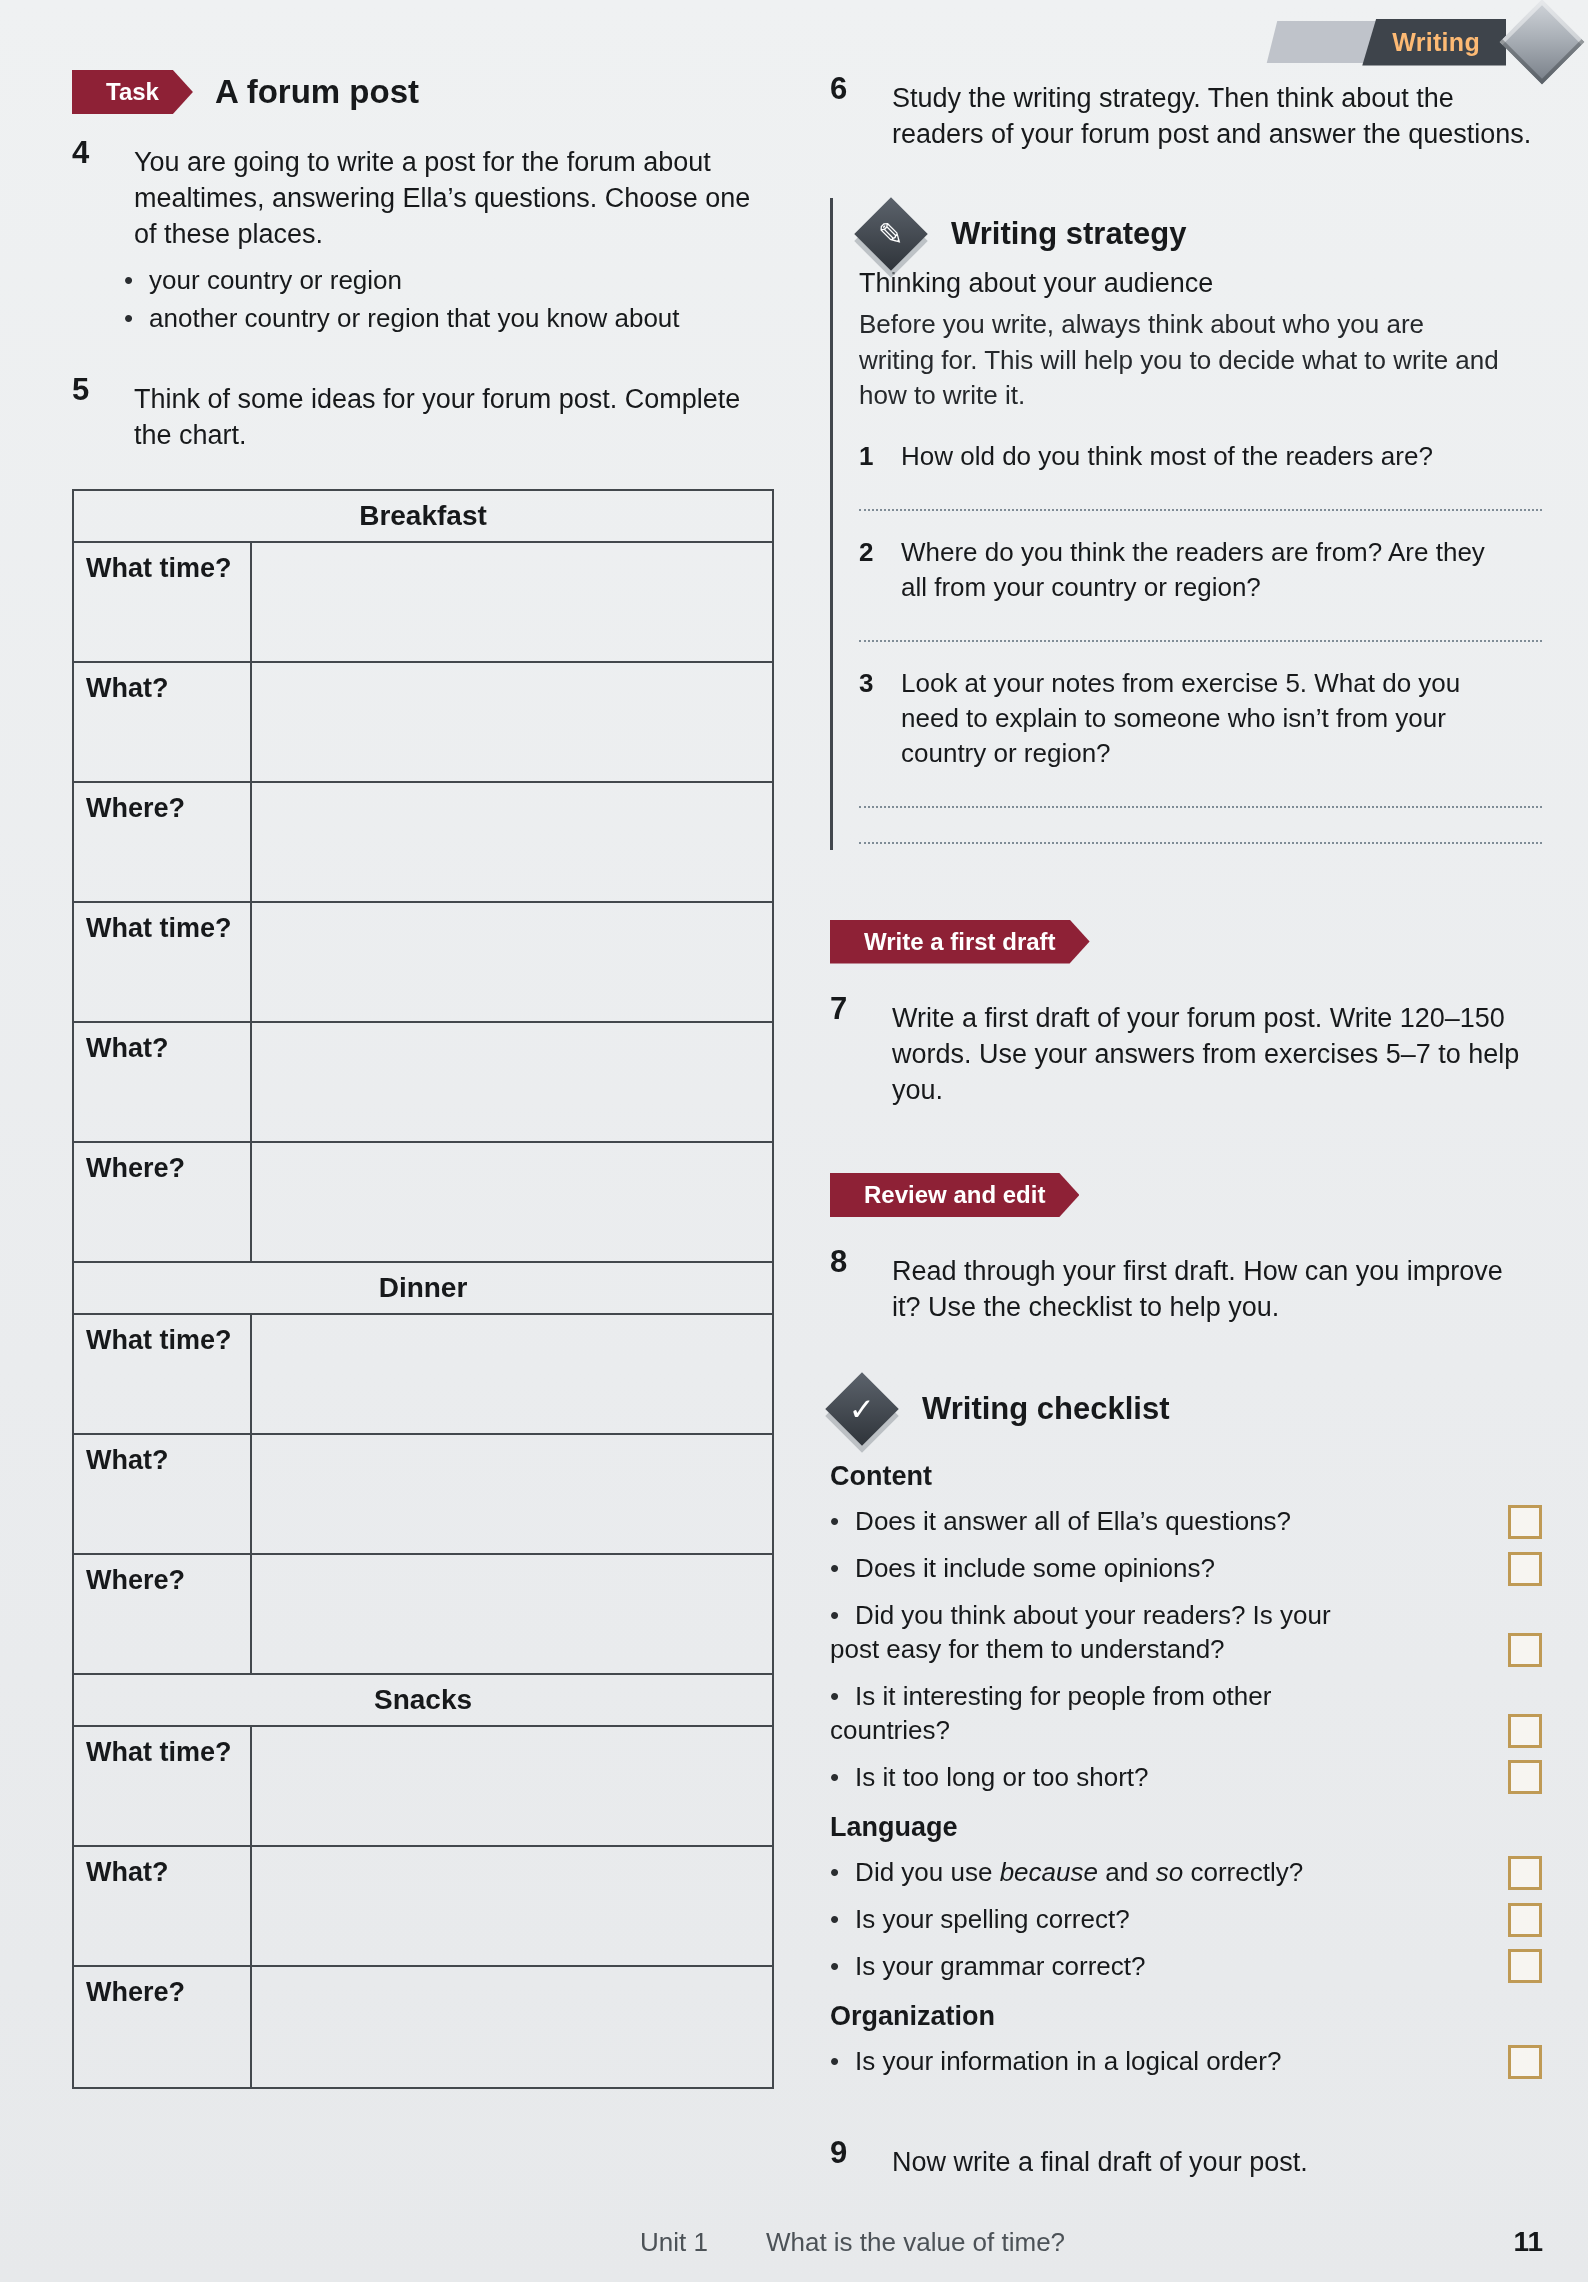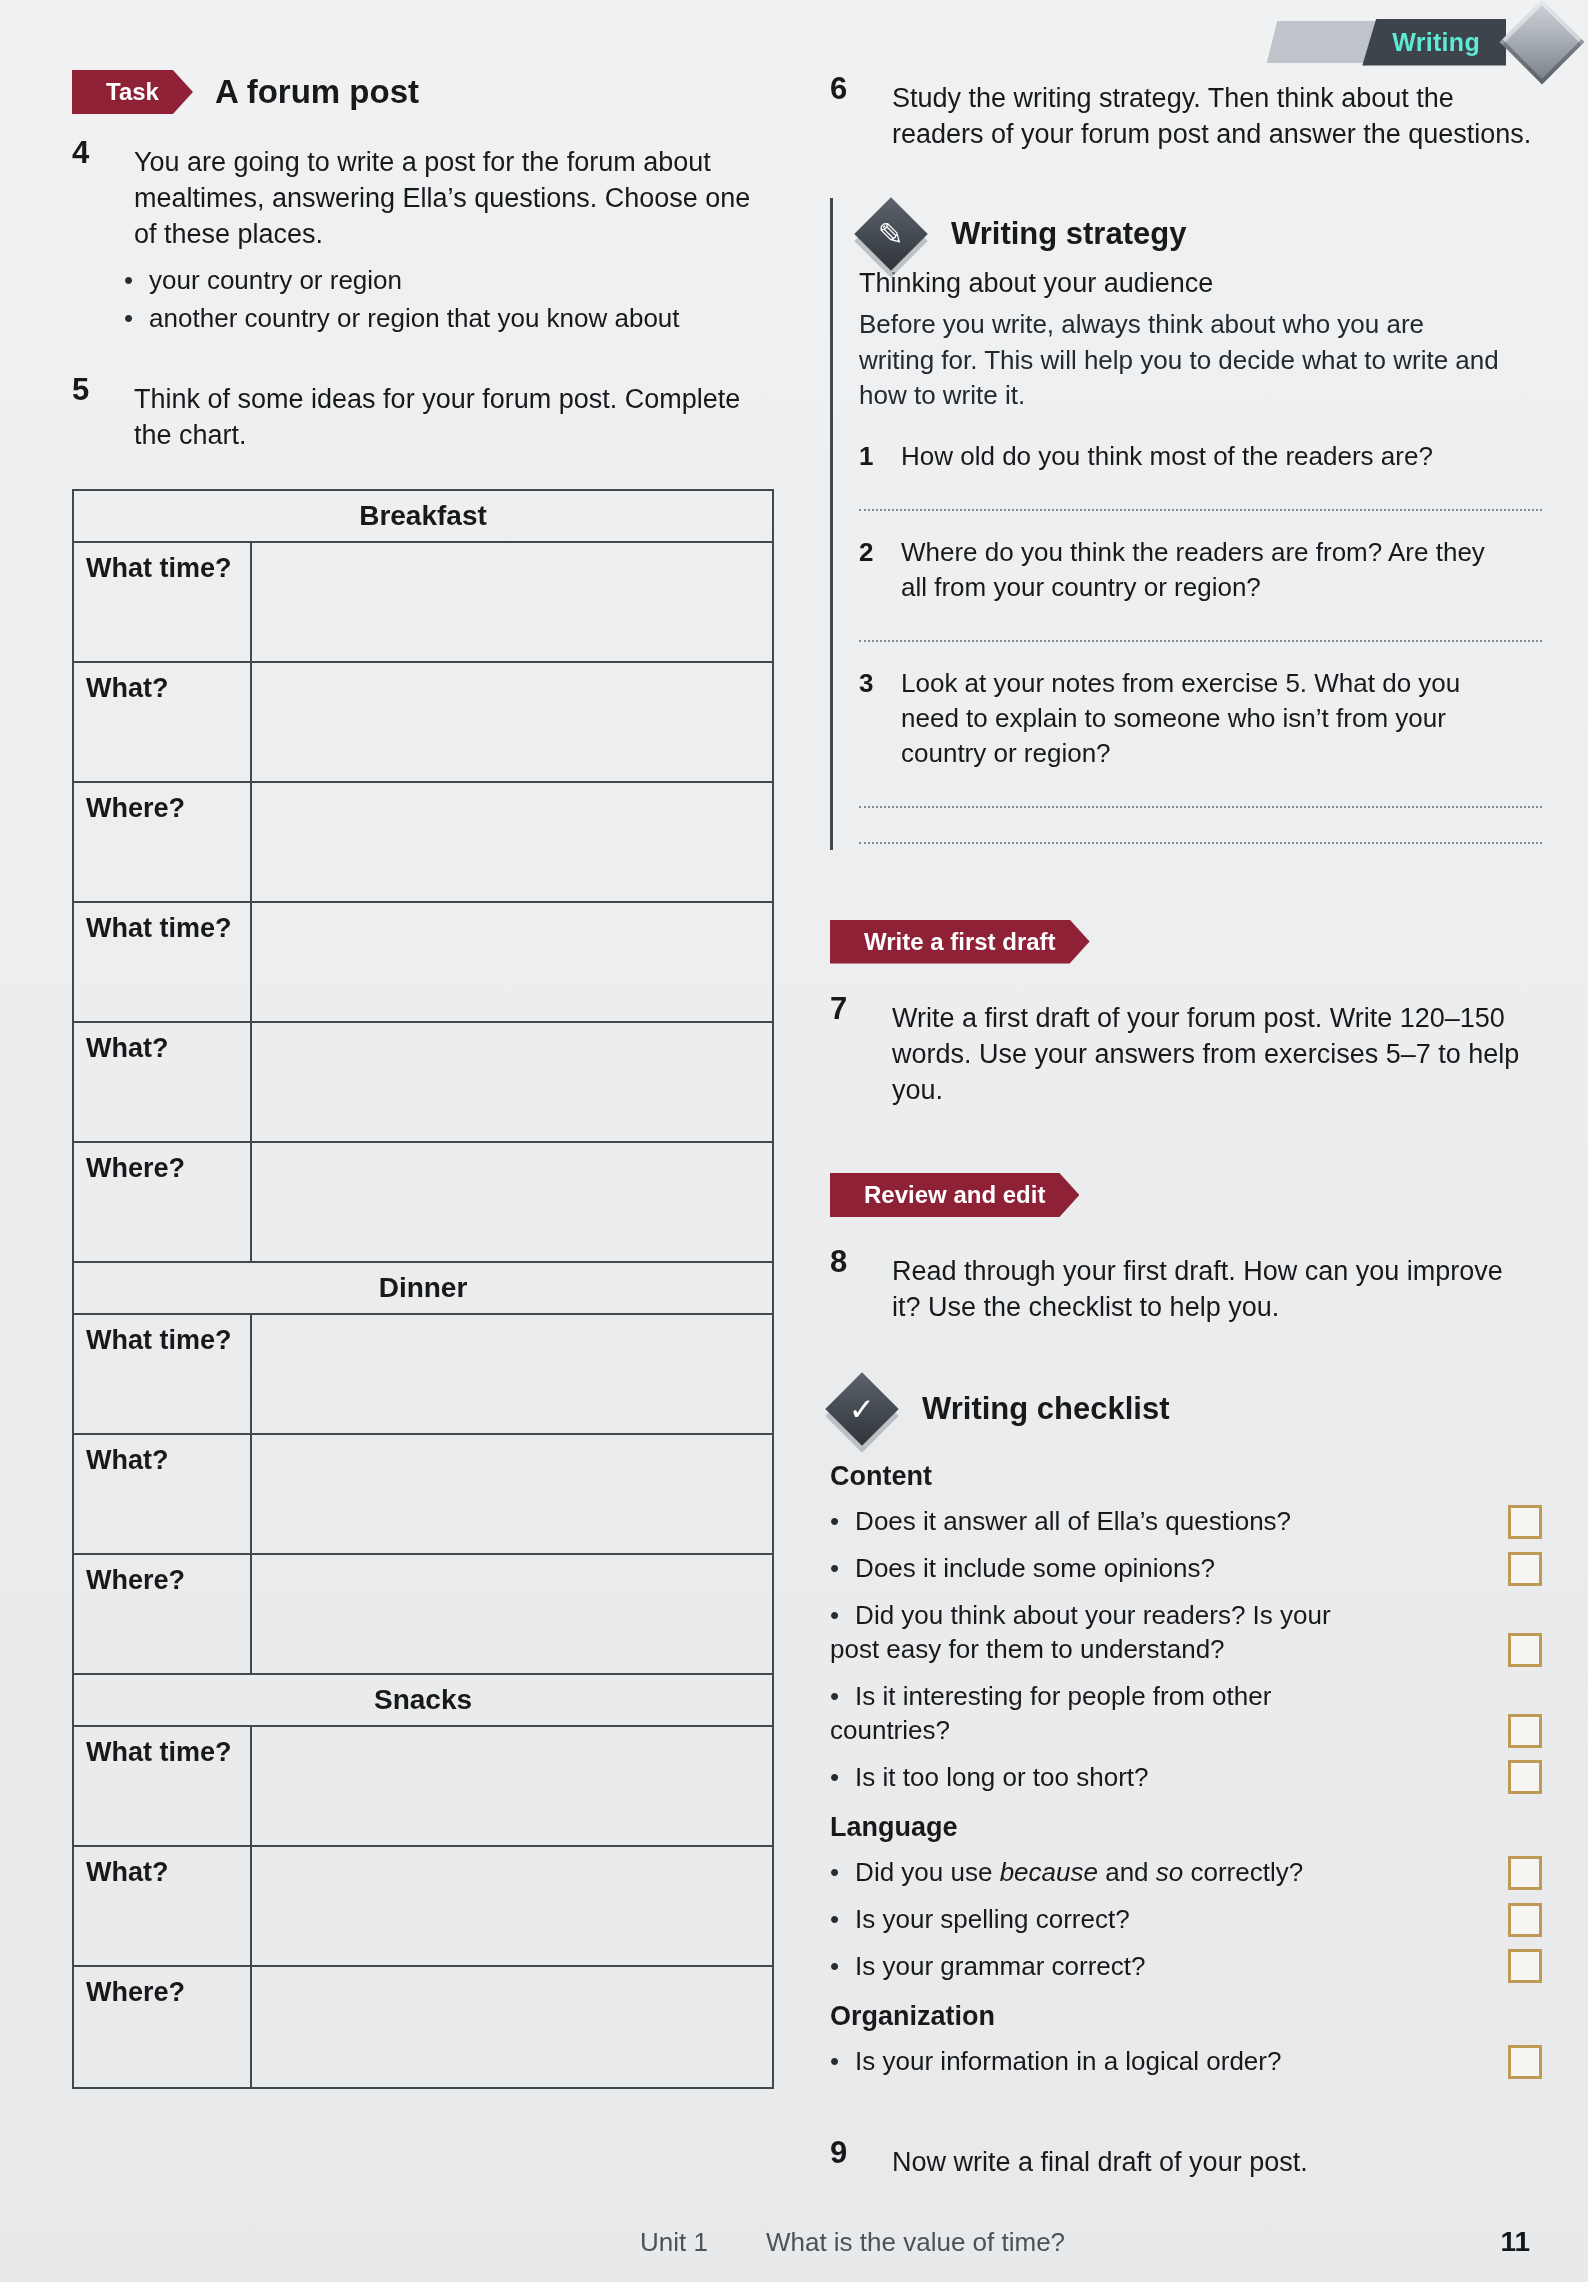--- a/index.html
+++ b/index.html
@@ -8,21 +8,21 @@
     width:1588px; height:2282px; position:relative; overflow:hidden;
     background:linear-gradient(180deg,#eff1f2 0%, #eaecee 60%, #e7e9eb 100%);
     font-family:"Liberation Sans", sans-serif;
     color:#17191b;
   }
 
   
   .corner-tabs { position:absolute; top:12px; right:16px; display:flex; align-items:center; }
   .tab-ghost { width:116px; height:42px; background:#b9bec5; transform:skewX(-14deg); margin-right:-26px; opacity:.9; }
   .writing-tab {
-    position:relative; background:#3e444b; color:#5eead4; font-weight:700; font-size:25px;
+    position:relative; background:#3e444b; color:#fdba74; font-weight:700; font-size:25px;
     padding:9px 26px 9px 30px; letter-spacing:.3px;
     clip-path:polygon(14px 0,100% 0,100% 100%,0 100%);
   }
   .gem {
     width:60px; height:60px; margin-left:6px; transform:rotate(45deg);
     background:linear-gradient(135deg,#d2d6db 0%, #aab0b7 45%, #767d86 100%);
     box-shadow:inset -4px -4px 0 rgba(40,45,50,.35), inset 4px 4px 0 rgba(255,255,255,.45);
   }
 
   
@@ -86,21 +86,21 @@
   .check-text { max-width:555px; }
   .check-text::before { content:"•"; margin-right:16px; color:#2a2d30; }
   .check-text em { font-style:italic; }
   .checkbox {
     width:34px; height:34px; margin-left:auto; flex:0 0 auto;
     border:3px solid #bf9a55; background:#f7f5f1;
   }
 
   
   .footer {
-    position:absolute; left:640px; right:58px; bottom:24px;
+    position:absolute; left:640px; right:45px; bottom:24px;
     display:flex; align-items:baseline; font-size:26px; color:#4c5257;
   }
   .footer-title { margin-left:58px; }
   .page-num { margin-left:auto; font-weight:700; font-size:28px; color:#15181a; }
 </style>
 </head>
 <body>
 
 <div class="corner-tabs">
   <div class="tab-ghost"></div>

